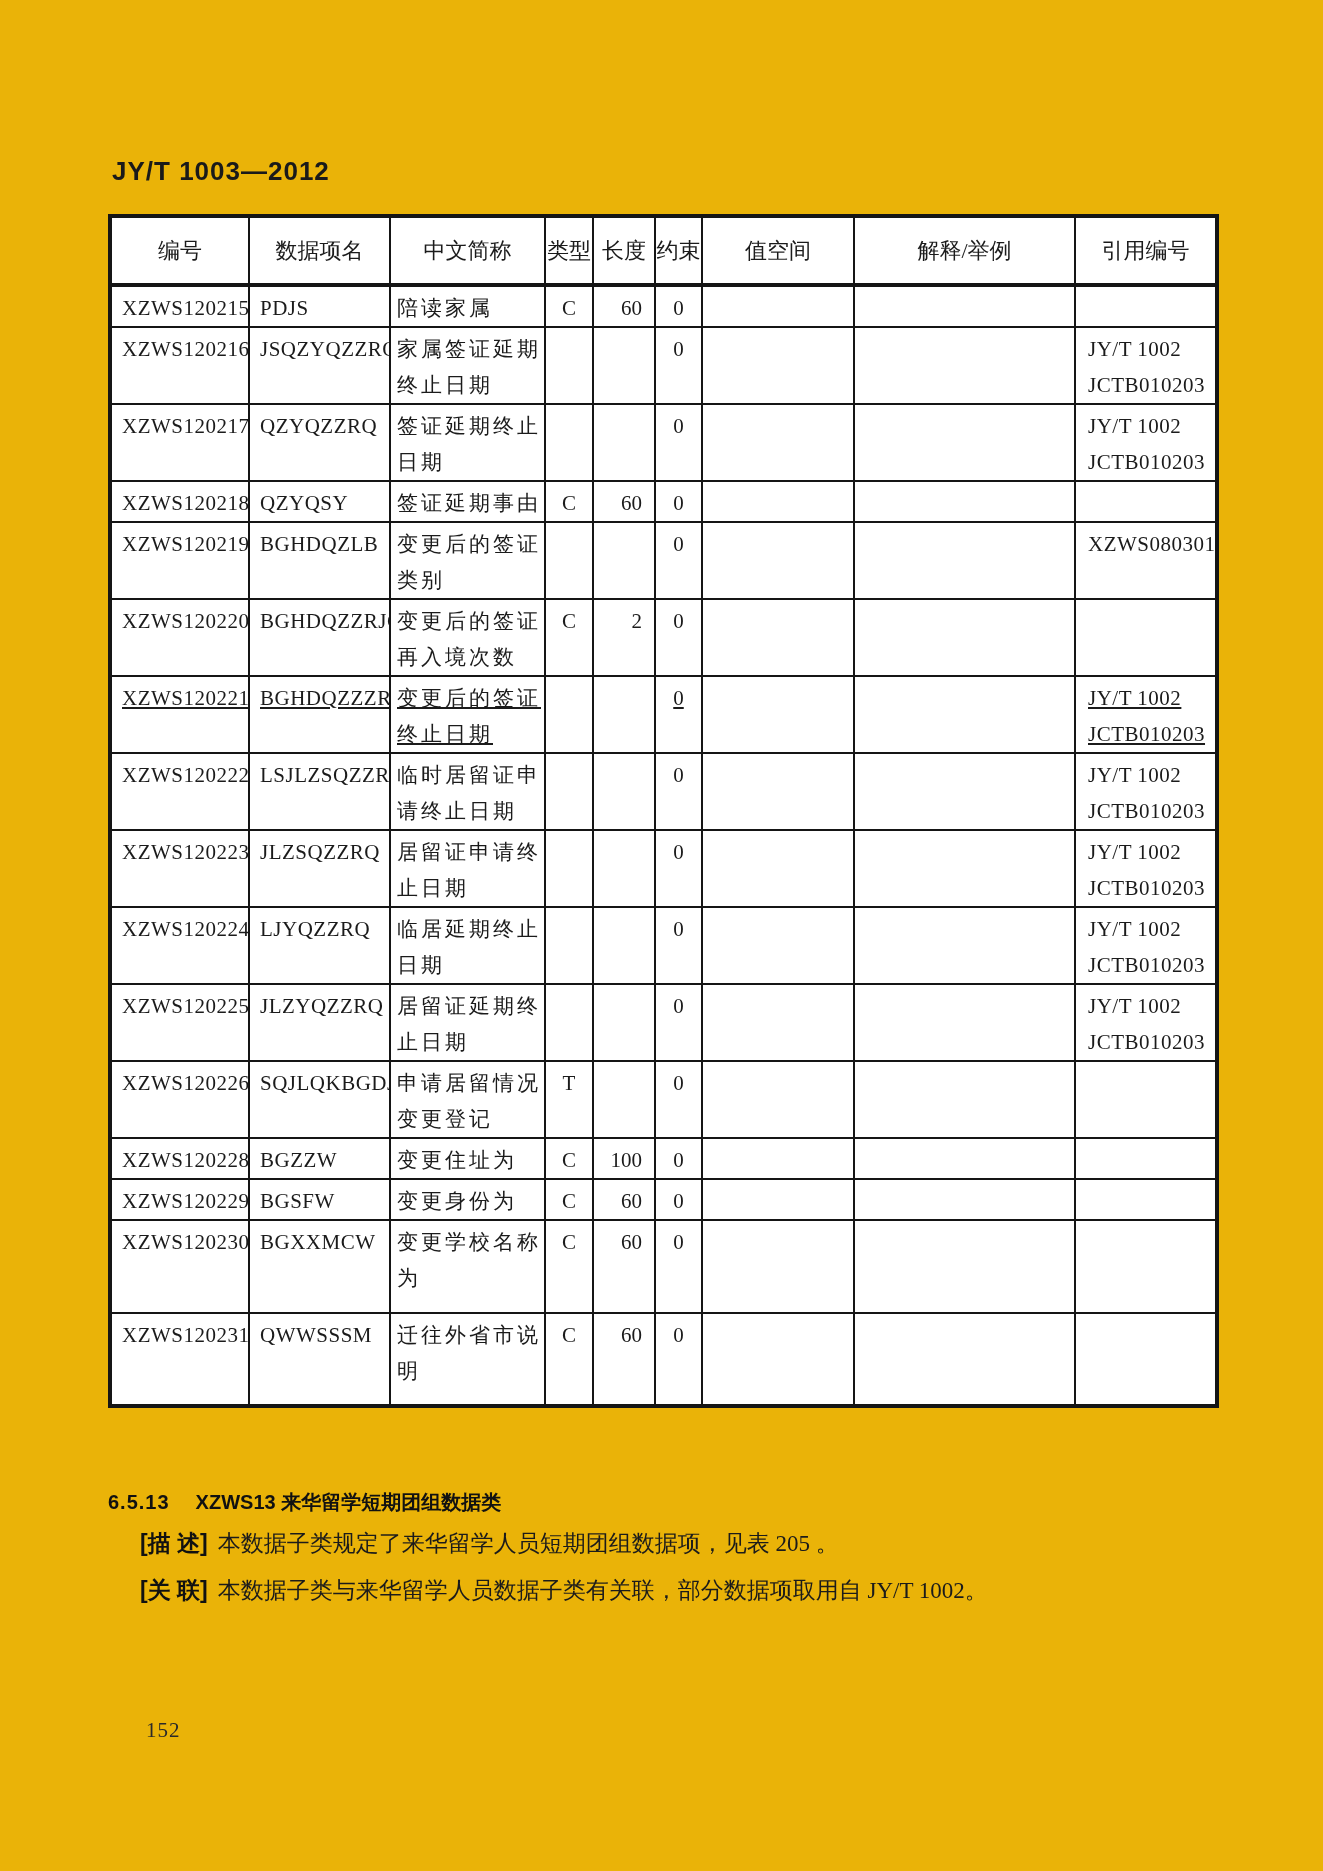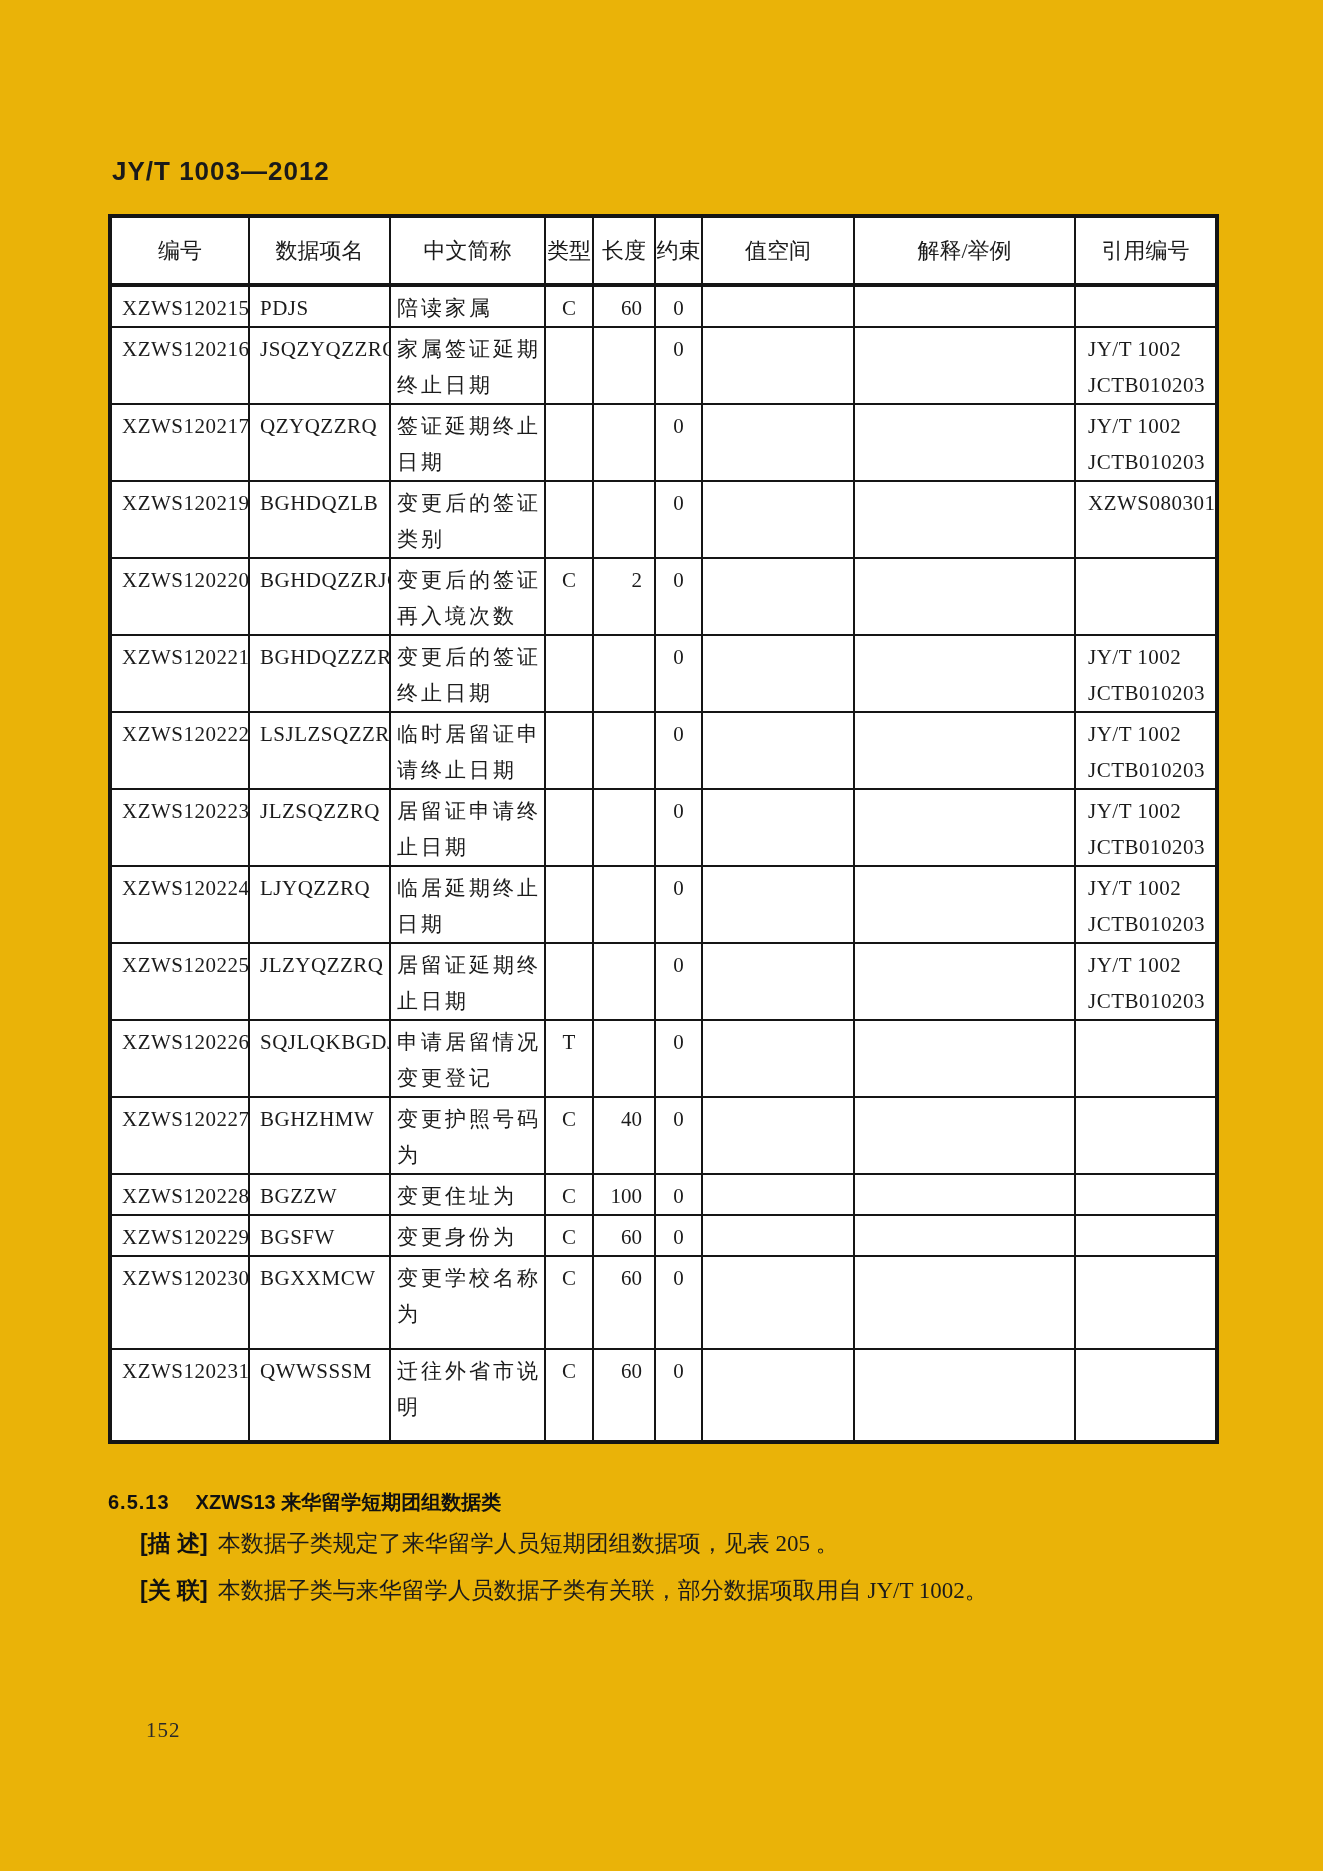--- a/index.html
+++ b/index.html
@@ -160,20 +160,31 @@
           <td class="c0">XZWS120217</td>
           <td class="c1">QZYQZZRQ</td>
           <td class="c2">签证延期终止日期</td>
           <td class="c3"></td>
           <td class="c4"></td>
           <td class="c5">0</td>
           <td class="c6"></td>
           <td class="c7"></td>
           <td class="c8">JY/T 1002 JCTB010203</td>
         </tr>
+        <tr style="height: 41px;">
+          <td class="c0">XZWS120218</td>
+          <td class="c1">QZYQSY</td>
+          <td class="c2">签证延期事由</td>
+          <td class="c3">C</td>
+          <td class="c4">60</td>
+          <td class="c5">0</td>
+          <td class="c6"></td>
+          <td class="c7"></td>
+          <td class="c8"></td>
+        </tr>
         <tr style="height: 76px;">
           <td class="c0">XZWS120219</td>
           <td class="c1">BGHDQZLB</td>
           <td class="c2">变更后的签证类别</td>
           <td class="c3"></td>
           <td class="c4"></td>
           <td class="c5">0</td>
           <td class="c6"></td>
           <td class="c7"></td>
           <td class="c8">XZWS080301</td>
@@ -182,21 +193,21 @@
           <td class="c0">XZWS120220</td>
           <td class="c1">BGHDQZZRJCS</td>
           <td class="c2">变更后的签证再入境次数</td>
           <td class="c3">C</td>
           <td class="c4">2</td>
           <td class="c5">0</td>
           <td class="c6"></td>
           <td class="c7"></td>
           <td class="c8"></td>
         </tr>
-        <tr style="height: 70px;">
+        <tr style="height: 70px; text-decoration: underline;">
           <td class="c0">XZWS120221</td>
           <td class="c1">BGHDQZZZRQ</td>
           <td class="c2">变更后的签证终止日期</td>
           <td class="c3"></td>
           <td class="c4"></td>
           <td class="c5">0</td>
           <td class="c6"></td>
           <td class="c7"></td>
           <td class="c8">JY/T 1002 JCTB010203</td>
         </tr>
@@ -248,31 +259,20 @@
           <td class="c0">XZWS120226</td>
           <td class="c1">SQJLQKBGDJ</td>
           <td class="c2">申请居留情况变更登记</td>
           <td class="c3">T</td>
           <td class="c4"></td>
           <td class="c5">0</td>
           <td class="c6"></td>
           <td class="c7"></td>
           <td class="c8"></td>
         </tr>
-        <tr style="height: 76px;">
-          <td class="c0">XZWS120227</td>
-          <td class="c1">BGHZHMW</td>
-          <td class="c2">变更护照号码为</td>
-          <td class="c3">C</td>
-          <td class="c4">40</td>
-          <td class="c5">0</td>
-          <td class="c6"></td>
-          <td class="c7"></td>
-          <td class="c8"></td>
-        </tr>
         <tr style="height: 41px;">
           <td class="c0">XZWS120228</td>
           <td class="c1">BGZZW</td>
           <td class="c2">变更住址为</td>
           <td class="c3">C</td>
           <td class="c4">100</td>
           <td class="c5">0</td>
           <td class="c6"></td>
           <td class="c7"></td>
           <td class="c8"></td>

